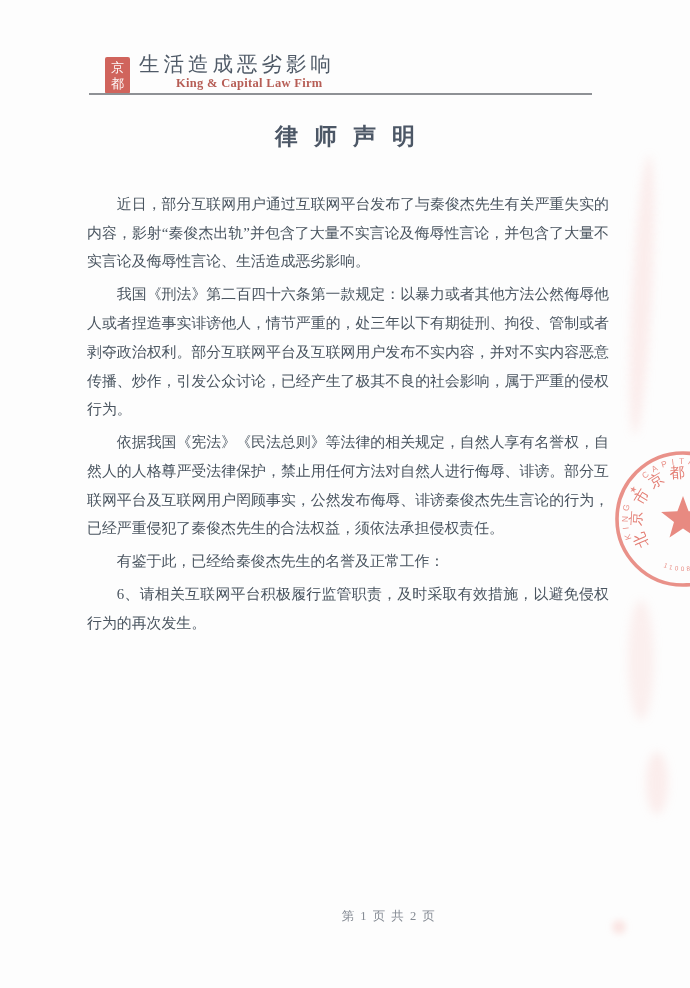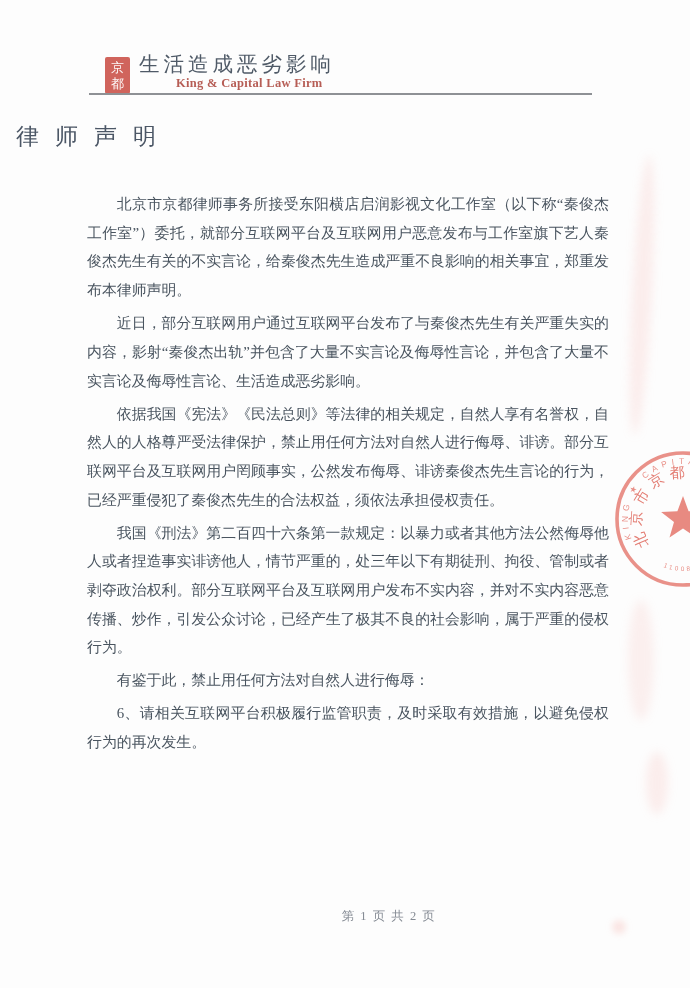--- a/index.html
+++ b/index.html
@@ -21,22 +21,22 @@
   }
   .firm-en{
     position:absolute;left:140px;top:76px;
     font-size:12.5px;font-weight:bold;color:#b65d55;letter-spacing:.3px;white-space:nowrap;margin-left:36px;
   }
   .header-rule{
     position:absolute;left:89px;top:93px;width:503px;height:1.5px;background:#8e9195;
   }
   
   .doc-title{
-    position:absolute;left:0;top:121px;width:690px;
-    font-size:23px;font-weight:400;color:#4c5766;letter-spacing:16px;padding-left:16px;
+    position:absolute;left:0;top:121px;width:690px;text-align:center;
+    font-size:23px;font-weight:700;color:#4c5766;letter-spacing:16px;padding-left:16px;
     box-sizing:border-box;
   }
   
   .body-text{
     position:absolute;left:87px;top:190px;width:522px;color:#49545f;
   }
   .body-text p{
     margin:0 0 4.3px 0;font-size:14.9px;line-height:28.7px;
     text-align:justify;text-justify:inter-ideograph;text-indent:2em;
   }
@@ -63,25 +63,24 @@
     <span>京</span>
     <span>都</span>
   </div>
   <div class="firm-cn">生活造成恶劣影响</div>
   <div class="firm-en">King &amp; Capital Law Firm</div>
   <div class="header-rule"></div>
 
   <div class="doc-title">律师声明</div>
 
   <div class="body-text">
-    <p>北京市京都律师事务所接受东阳横店启润影视文化工作室（以下称“秦俊杰工作室”）委托，就部分互联网平台及互联网用户恶意发布与工作室旗下艺人秦俊杰先生有关的不实言论，给秦俊杰先生造成严重不良影响的相关事宜，郑重发布本律师声明。</p>
     <p>近日，部分互联网用户通过互联网平台发布了与秦俊杰先生有关严重失实的内容，影射“秦俊杰出轨”并包含了大量不实言论及侮辱性言论，并包含了大量不实言论及侮辱性言论、生活造成恶劣影响。</p>
+    <p>我国《刑法》第二百四十六条第一款规定：以暴力或者其他方法公然侮辱他人或者捏造事实诽谤他人，情节严重的，处三年以下有期徒刑、拘役、管制或者剥夺政治权利。部分互联网平台及互联网用户发布不实内容，并对不实内容恶意传播、炒作，引发公众讨论，已经产生了极其不良的社会影响，属于严重的侵权行为。</p>
     <p>依据我国《宪法》《民法总则》等法律的相关规定，自然人享有名誉权，自然人的人格尊严受法律保护，禁止用任何方法对自然人进行侮辱、诽谤。部分互联网平台及互联网用户罔顾事实，公然发布侮辱、诽谤秦俊杰先生言论的行为，已经严重侵犯了秦俊杰先生的合法权益，须依法承担侵权责任。</p>
-    <p>我国《刑法》第二百四十六条第一款规定：以暴力或者其他方法公然侮辱他人或者捏造事实诽谤他人，情节严重的，处三年以下有期徒刑、拘役、管制或者剥夺政治权利。部分互联网平台及互联网用户发布不实内容，并对不实内容恶意传播、炒作，引发公众讨论，已经产生了极其不良的社会影响，属于严重的侵权行为。</p>
-    <p>有鉴于此，禁止用任何方法对自然人进行侮辱：</p>
+    <p>有鉴于此，已经给秦俊杰先生的名誉及正常工作：</p>
     <p>6、请相关互联网平台积极履行监管职责，及时采取有效措施，以避免侵权行为的再次发生。</p>
   </div>
 
   <svg class="stamp" viewBox="-100 -100 200 200" xmlns="http://www.w3.org/2000/svg">
     <defs>
       <path id="cnArc" d="M -32.2 27 A 42 42 0 1 1 32.2 27" fill="none"></path>
       <path id="latinArc" d="M -42.1 35.3 A 55 55 0 1 1 42.1 35.3" fill="none"></path>
       <path id="serialArc" d="M -33.4 39.8 A 52 52 0 0 0 33.4 39.8" fill="none"></path>
     </defs>
     <circle cx="0" cy="0" r="66" fill="none" stroke="#e4756b" stroke-width="3.6" opacity="0.8"></circle>

